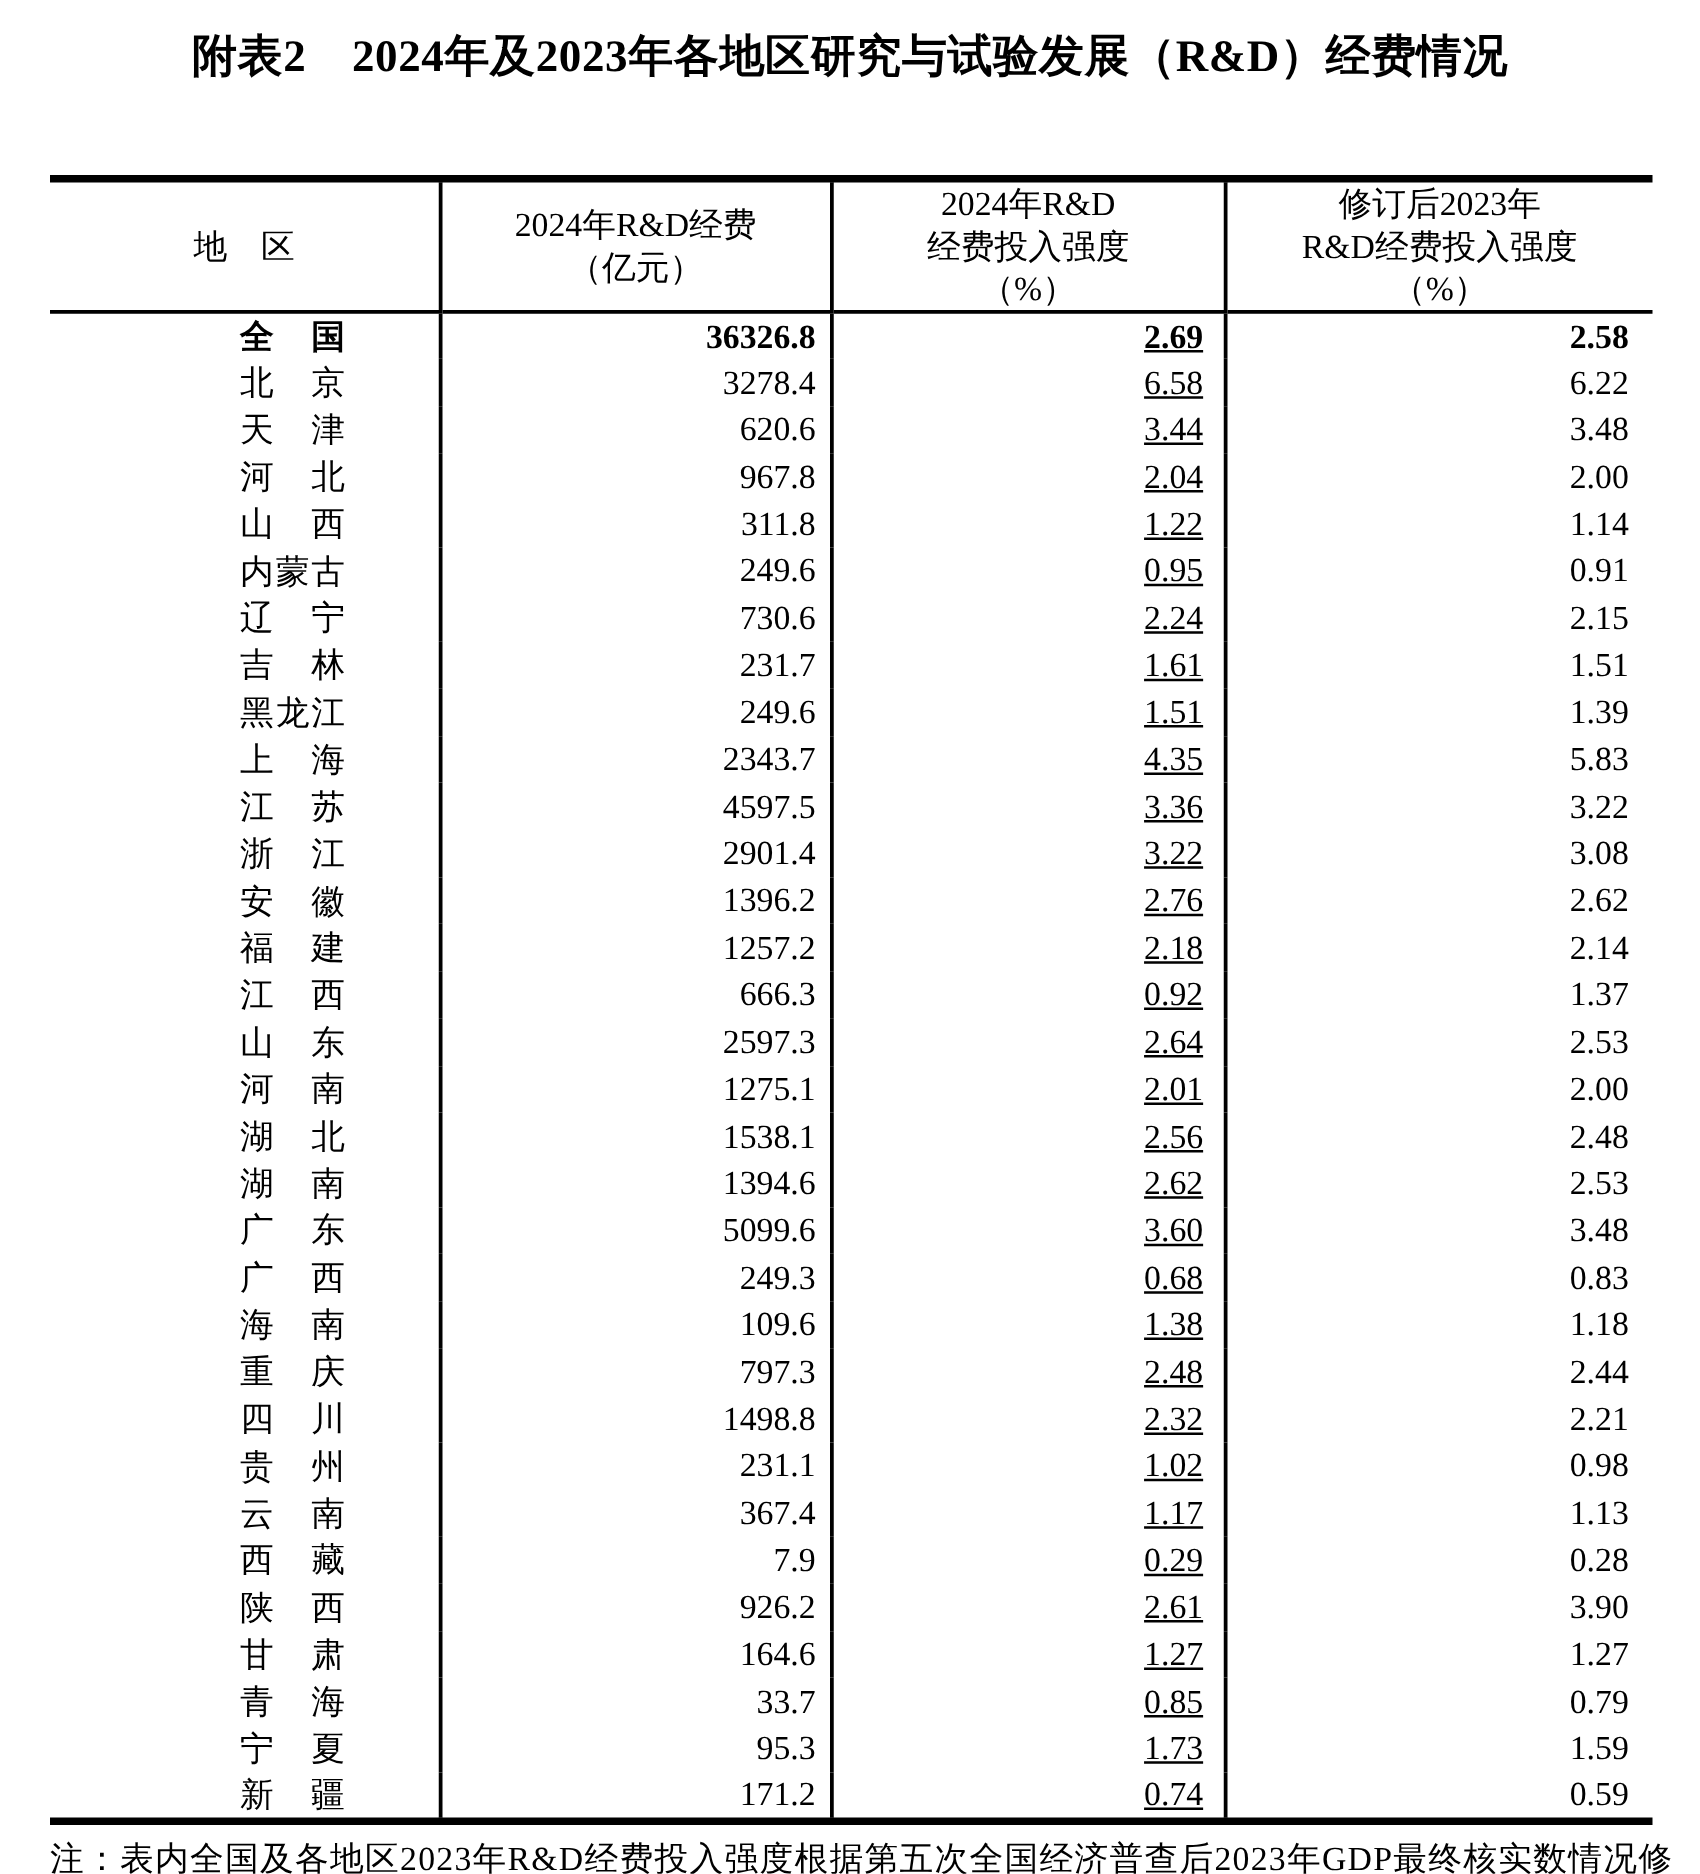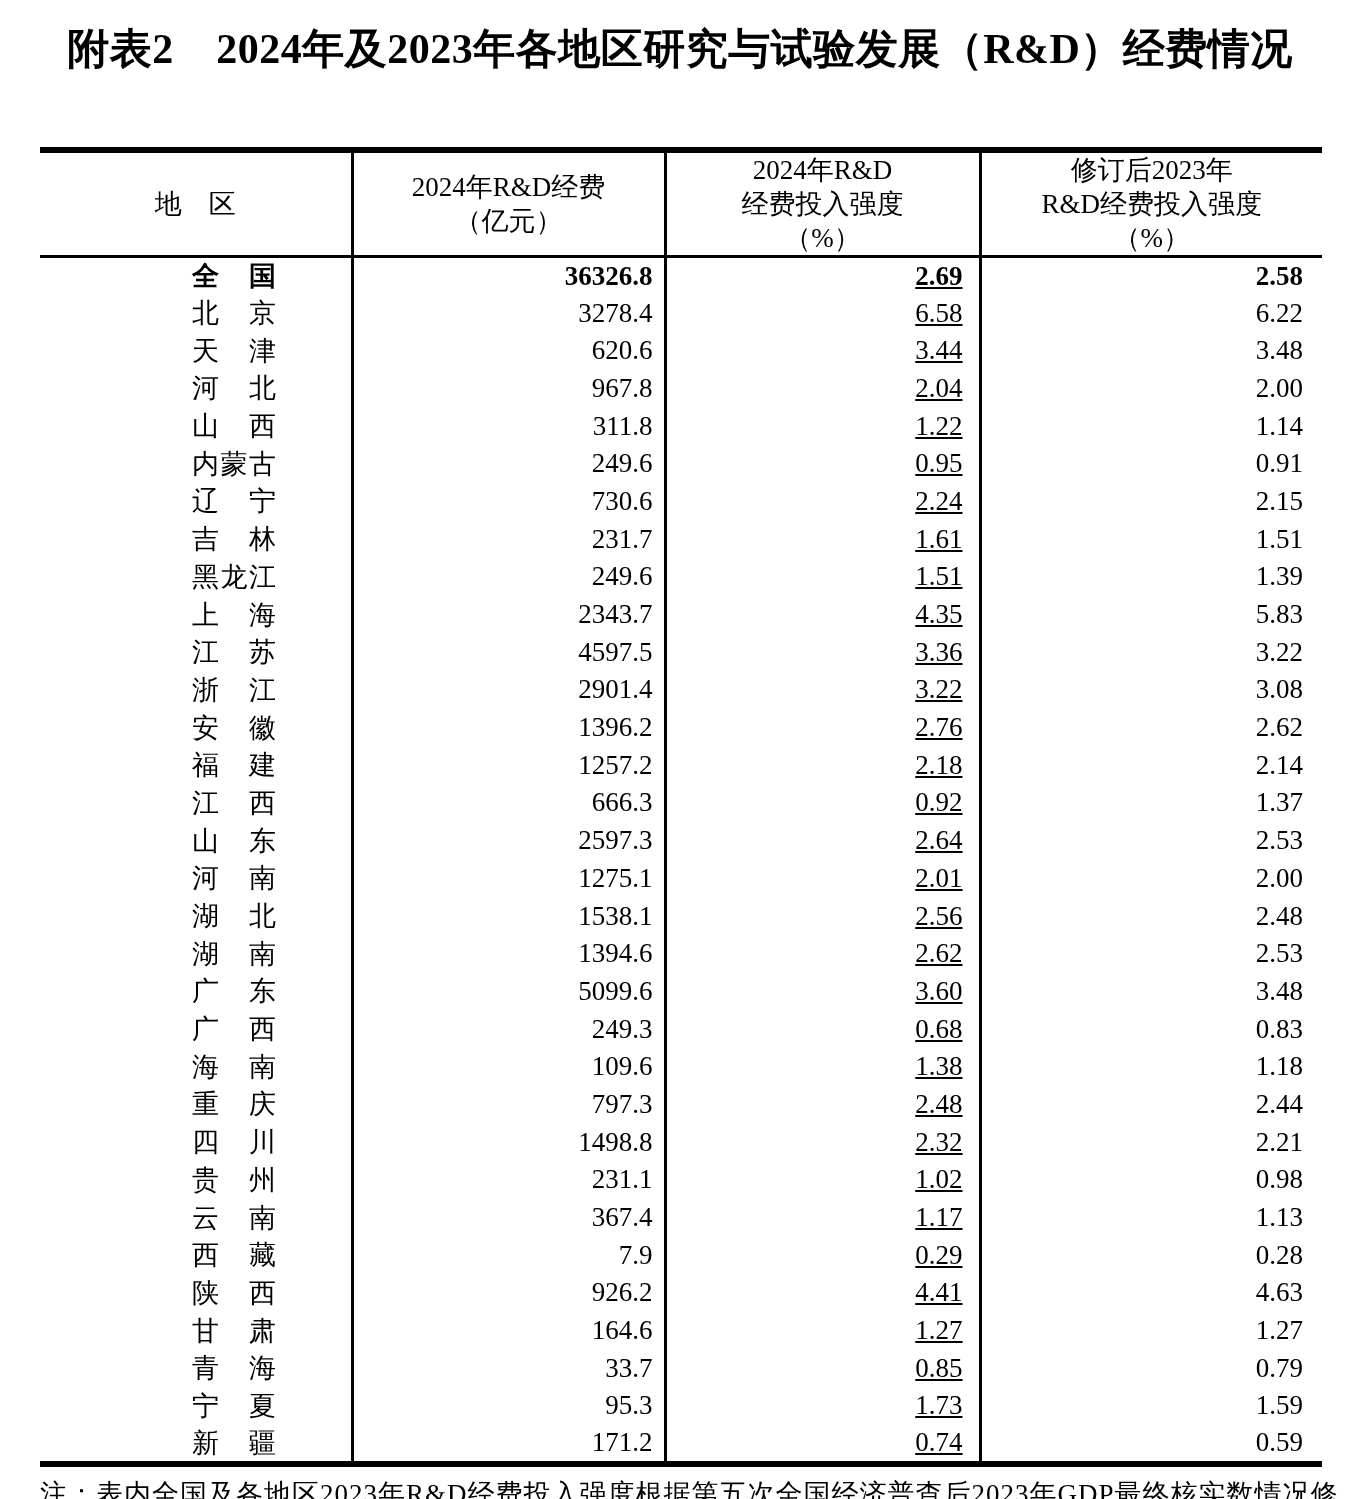--- a/index.html
+++ b/index.html
@@ -6,21 +6,21 @@
   html, body {
     width: 1360px; height: 1499px;
     background: #ffffff; color: #000000;
     font-family: "Liberation Serif", "DejaVu Serif", serif;
     overflow: hidden;
   }
   .page { position: relative; width: 1360px; height: 1499px; }
   .title {
     padding-top: 21px;
     text-align: center;
-    font-size: 42px;
+    font-size: 36px;
     font-weight: bold;
     letter-spacing: 0.5px;
     white-space: pre;
   }
   table.rd-table {
     border-collapse: collapse;
     table-layout: fixed;
     width: 1282px;
     margin: 70px 0 0 40px;
     border-top: 6px solid #000;
@@ -423,22 +423,22 @@
     </tr>
 
     <tr>
       <td class="cell-region">
         <span class="region-name">
               <span>陕</span>
               <span>西</span>
             </span>
       </td>
       <td class="cell-num pad-a">926.2</td>
-      <td class="cell-num pad-b">4.41</td>
-      <td class="cell-num pad-c">4.63</td>
+      <td class="cell-num pad-b">2.61</td>
+      <td class="cell-num pad-c">3.90</td>
     </tr>
 
     <tr>
       <td class="cell-region">
         <span class="region-name">
               <span>甘</span>
               <span>肃</span>
             </span>
       </td>
       <td class="cell-num pad-a">164.6</td>

